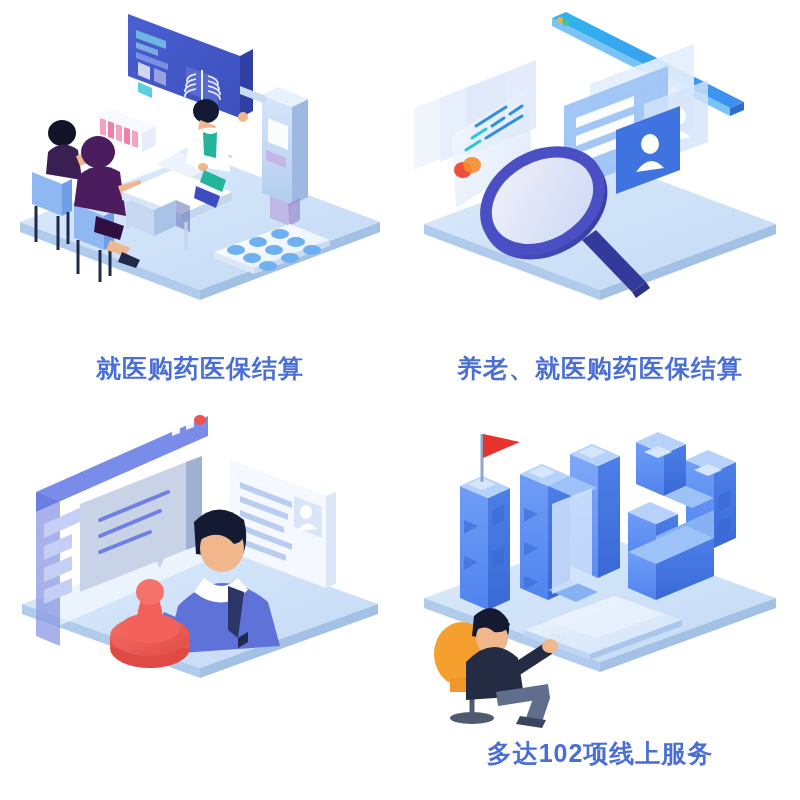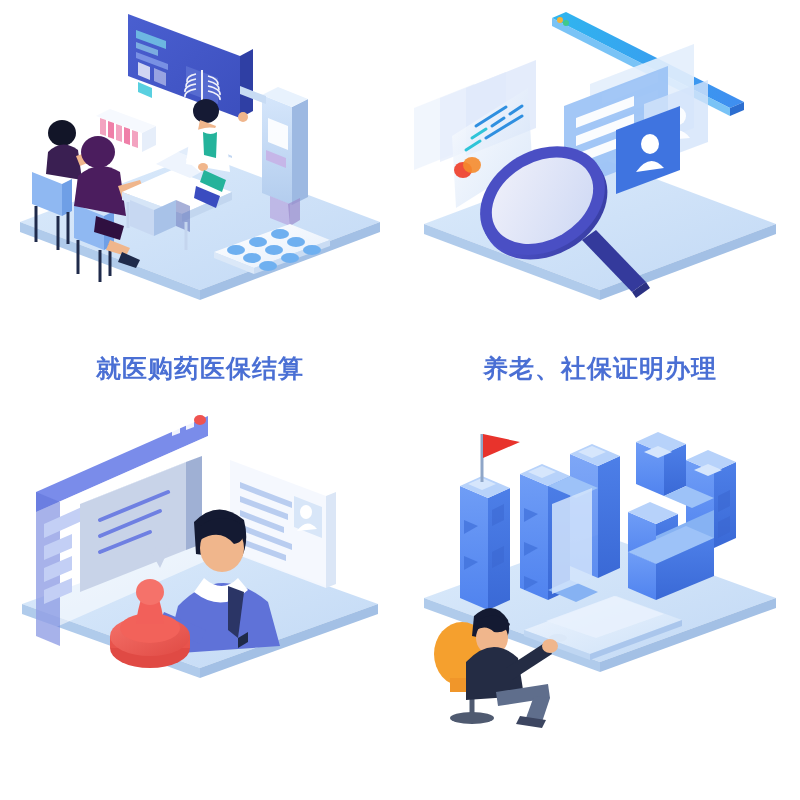--- a/index.html
+++ b/index.html
@@ -295,21 +295,21 @@
           <g transform="rotate(-30 145 205)">
             <ellipse cx="145" cy="205" rx="66" ry="50" fill="url(#t2rim)"></ellipse>
             <ellipse cx="145" cy="200" rx="66" ry="50" fill="#4a4fc4"></ellipse>
             <ellipse cx="145" cy="200" rx="54" ry="39" fill="url(#t2lens)" opacity="0.92"></ellipse>
           </g>
           <polygon points="182,240 196,230 246,282 232,292" fill="#343a9c"></polygon>
           <polygon points="232,292 246,282 250,288 236,298" fill="#2b3183"></polygon>
         </g>
       </svg>
     </div>
-    <div class="caption" style="color: rgb(74, 111, 212);">养老、社保证明办理</div>
+    <div class="caption" style="color: rgb(74, 111, 212);">养老、就医购药医保结算</div>
   </div>
 
   <div class="cell r2">
     <div class="art">
       <svg viewBox="0 0 400 330" xmlns="http://www.w3.org/2000/svg">
         <defs>
           <linearGradient id="t3plat" x1="0" y1="0" x2="1" y2="1">
             <stop offset="0" stop-color="#dcebfb"></stop>
               <stop offset="1" stop-color="#c2d9f5"></stop>
           </linearGradient>
@@ -495,15 +495,16 @@
           <path d="M76,222 q18,-14 34,2 q-4,10 -16,8 q-8,-8 -18,-2 z" fill="#141a32"></path>
           <path d="M66,262 q26,-28 52,-4 l6,38 -58,4 z" fill="#242c44"></path>
           <polygon points="106,268 146,242 152,254 112,280" fill="#242c44"></polygon>
           <ellipse cx="150" cy="246" rx="8" ry="7" fill="#f0b68c"></ellipse>
           <polygon points="96,292 148,284 150,298 98,306" fill="#5f6e8c"></polygon>
           <polygon points="134,296 150,298 142,322 126,318" fill="#5f6e8c"></polygon>
           <polygon points="120,316 146,320 142,328 116,324" fill="#3c4560"></polygon>
         </g>
       </svg>
     </div>
+    <div class="caption" style="color: rgb(74, 111, 212);">多达102项线上服务</div>
   </div>
 
 </div>
 
 </body></html>

